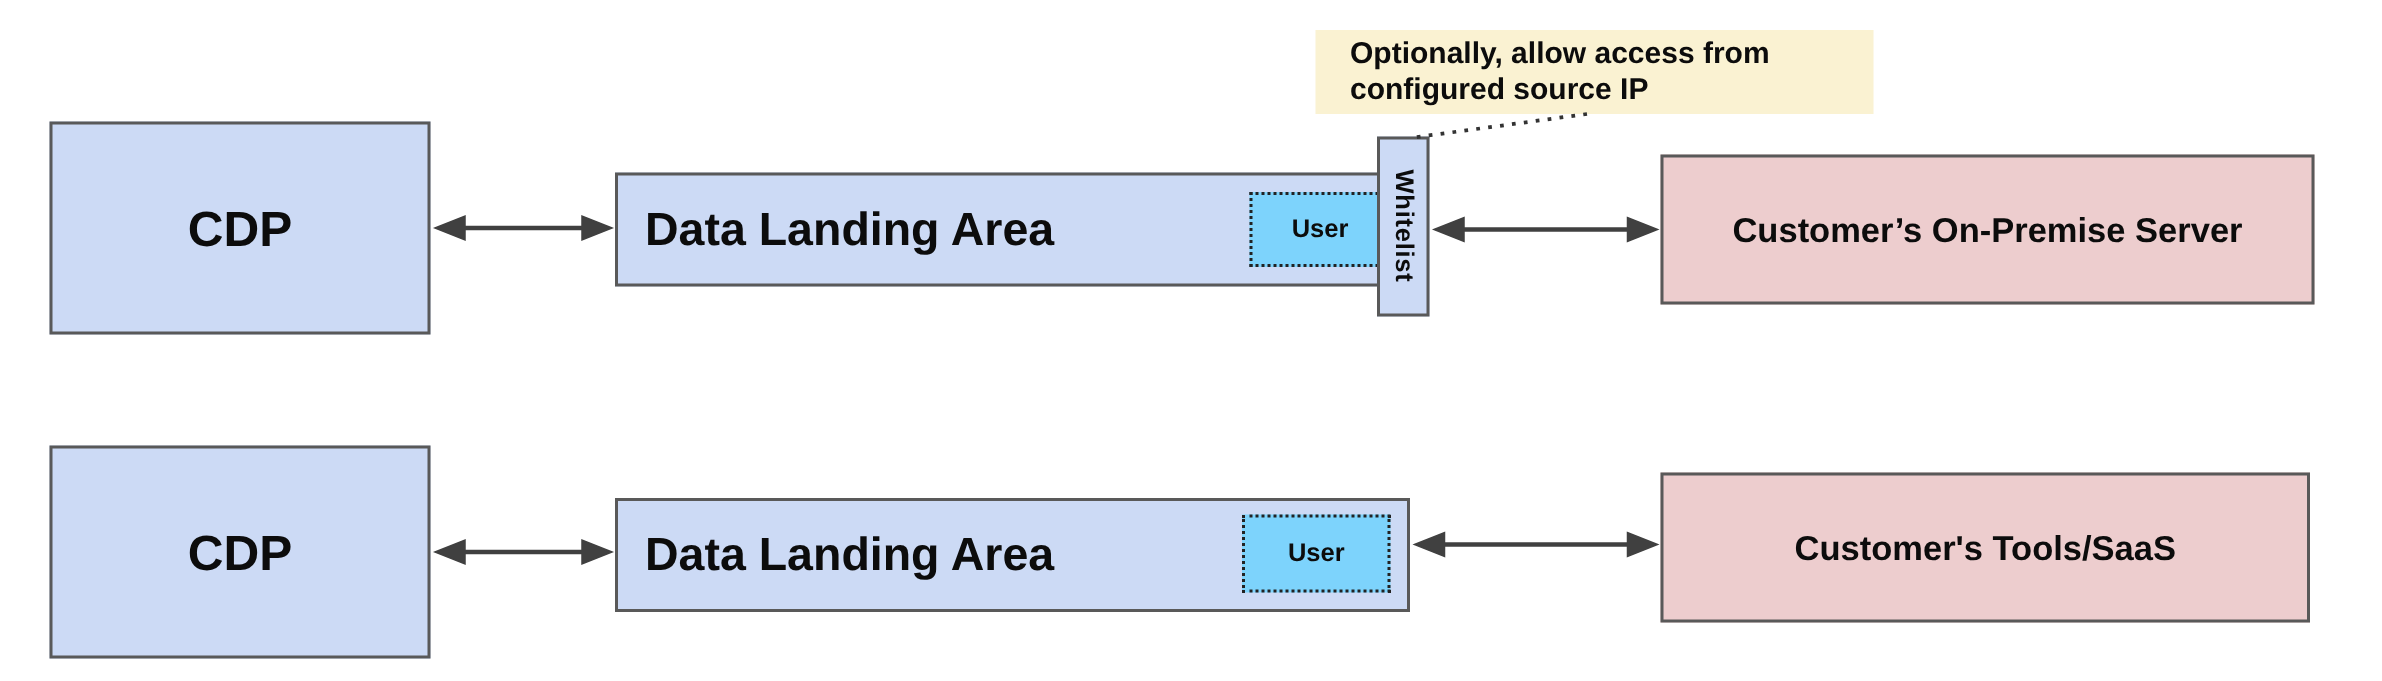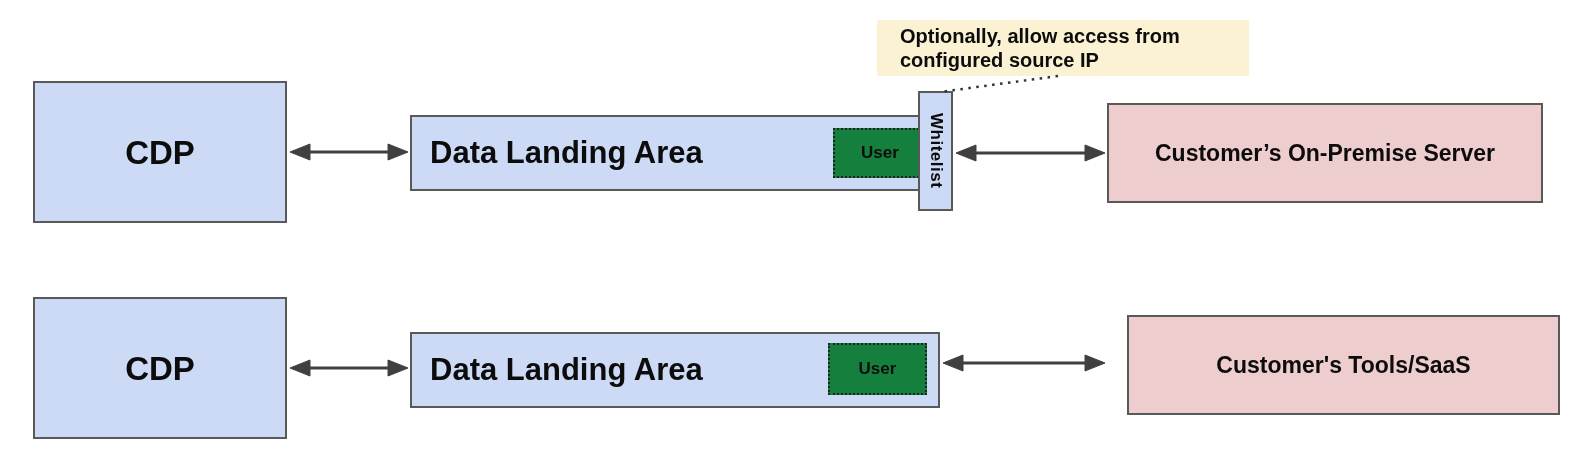--- a/index.html
+++ b/index.html
@@ -19,21 +19,21 @@
   .box{
     position:absolute;box-sizing:border-box;border:2.5px solid var(--border-gray);
     display:flex;align-items:center;justify-content:center;
     font-weight:bold;color:var(--text-black);
   }
   .blue{background:var(--box-blue);}
   .pink{background:var(--box-pink);}
   .cdp{flex-direction:column;font-size:33px;line-height:41px;}
   .dla{justify-content:flex-start;padding-left:18px;font-size:31px;}
   .userbox{
-    position:absolute;box-sizing:border-box;background:#15803d;
+    position:absolute;box-sizing:border-box;background:#7dd3fc;
     border:2.5px dotted #222222;display:flex;align-items:center;justify-content:center;
     font-weight:bold;font-size:17px;z-index:1;color:var(--text-black);
   }
   .whitelist{
     z-index:2;font-size:17px;letter-spacing:0.5px;
   }
   .whitelist .vert{
     writing-mode:vertical-rl;text-orientation:mixed;white-space:nowrap;
   }
   .customer{font-size:23px;text-align:right;}
@@ -80,21 +80,21 @@
   </div>
 
   <div class="box blue dla" style="left:410px;top:332px;width:530px;height:76px;">
     <span>Data Landing Area</span>
   </div>
 
   <div class="userbox" style="left:828px;top:343px;width:99px;height:52px;">
     <span>User</span>
   </div>
 
-  <div class="box pink customer" style="left:1107px;top:315px;width:433px;height:100px;margin-left:20px;">
+  <div class="box pink customer" style="left:1107px;top:315px;width:433px;height:100px;">
     <span>Customer's Tools/SaaS</span>
   </div>
 
   <svg class="overlay" width="1588" height="454" viewBox="0 0 1588 454">
 
     <line x1="1058" y1="76" x2="940" y2="92" stroke="#333333" stroke-width="2.5" stroke-dasharray="2.5 5.5"></line>
 
     <g class="arrow">
       <line x1="306" y1="152" x2="392" y2="152" stroke-width="3"></line>
       <polygon points="290,152 310,144 310,160"></polygon>

